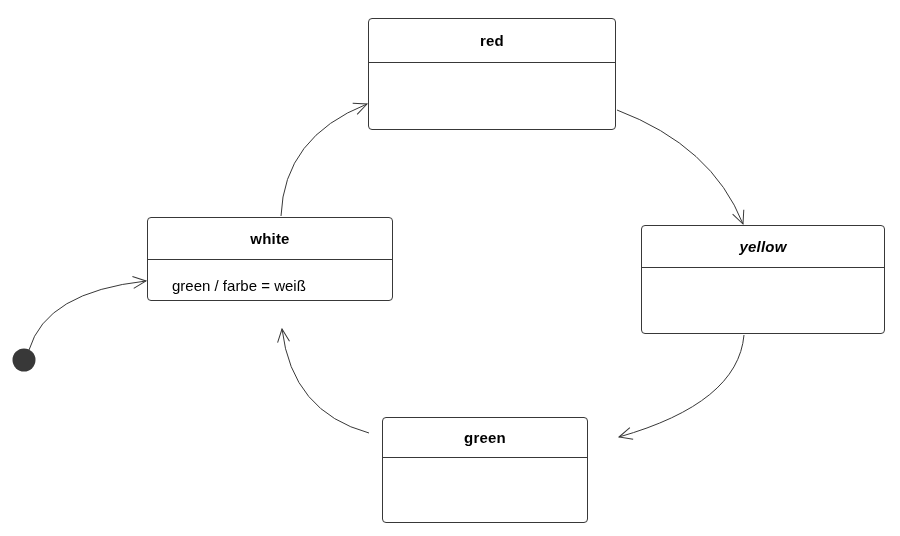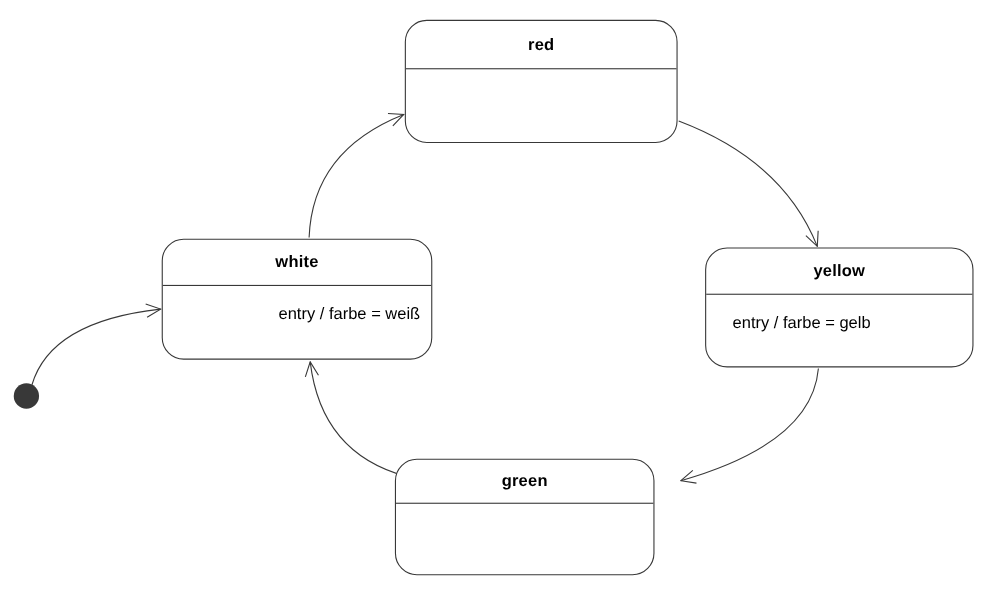--- a/index.html
+++ b/index.html
@@ -20,21 +20,21 @@
     left: 0;
     top: 0;
     width: 900px;
     height: 536px;
   }
   .state {
     position: absolute;
     box-sizing: border-box;
     background: #ffffff;
     border: 1px solid #383838;
-    border-radius: 20px;
+    border-radius: 4px;
     color: #000000;
   }
   .state-title {
     box-sizing: border-box;
     display: flex;
     align-items: center;
     justify-content: center;
     border-bottom: 1px solid #383838;
     font-size: 15px;
     font-weight: bold;
@@ -42,25 +42,25 @@
   }
   .state-body {
     box-sizing: border-box;
     padding: 17px 10px 0 24px;
     font-size: 15px;
     white-space: nowrap;
   }
   
   .state-red    { left: 368px; top: 18px;  width: 248px; height: 112px; }
   .state-red    .state-title { height: 44px; }
-  .state-white  { left: 147px; top: 217px; width: 246px; height: 110px; text-align: right; }
+  .state-white  { left: 147px; top: 217px; width: 246px; height: 84px; }
   .state-white  .state-title { height: 42px; }
   .state-yellow { left: 641px; top: 225px; width: 244px; height: 109px; }
-  .state-yellow .state-title { height: 42px; }
-  .state-green  { left: 359px; top: 417px; width: 236px; height: 106px; }
+  .state-yellow .state-title { height: 42px; font-style: italic; }
+  .state-green  { left: 382px; top: 417px; width: 206px; height: 106px; }
   .state-green  .state-title { height: 40px; }
 </style>
 </head>
 <body>
 
 <div class="stage">
 
   <svg class="edges" width="900" height="536" viewBox="0 0 900 536" xmlns="http://www.w3.org/2000/svg">
     <defs>
       <marker id="arrowhead" markerUnits="userSpaceOnUse" markerWidth="30" markerHeight="20" refX="29" refY="10" orient="auto">
@@ -80,25 +80,24 @@
 
     <path d="M 369 433 Q 292 412 282 329" fill="none" stroke-width="1" marker-end="url(#arrowhead)" stroke="#383838"></path>
   </svg>
 
   <div class="state state-red">
     <div class="state-title">red</div>
   </div>
 
   <div class="state state-white">
     <div class="state-title">white</div>
-    <div class="state-body">entry / farbe = weiß</div>
+    <div class="state-body">green / farbe = weiß</div>
   </div>
 
   <div class="state state-yellow">
     <div class="state-title">yellow</div>
-    <div class="state-body">entry / farbe = gelb</div>
   </div>
 
   <div class="state state-green">
     <div class="state-title">green</div>
   </div>
 
 </div>
 
 </body></html>

